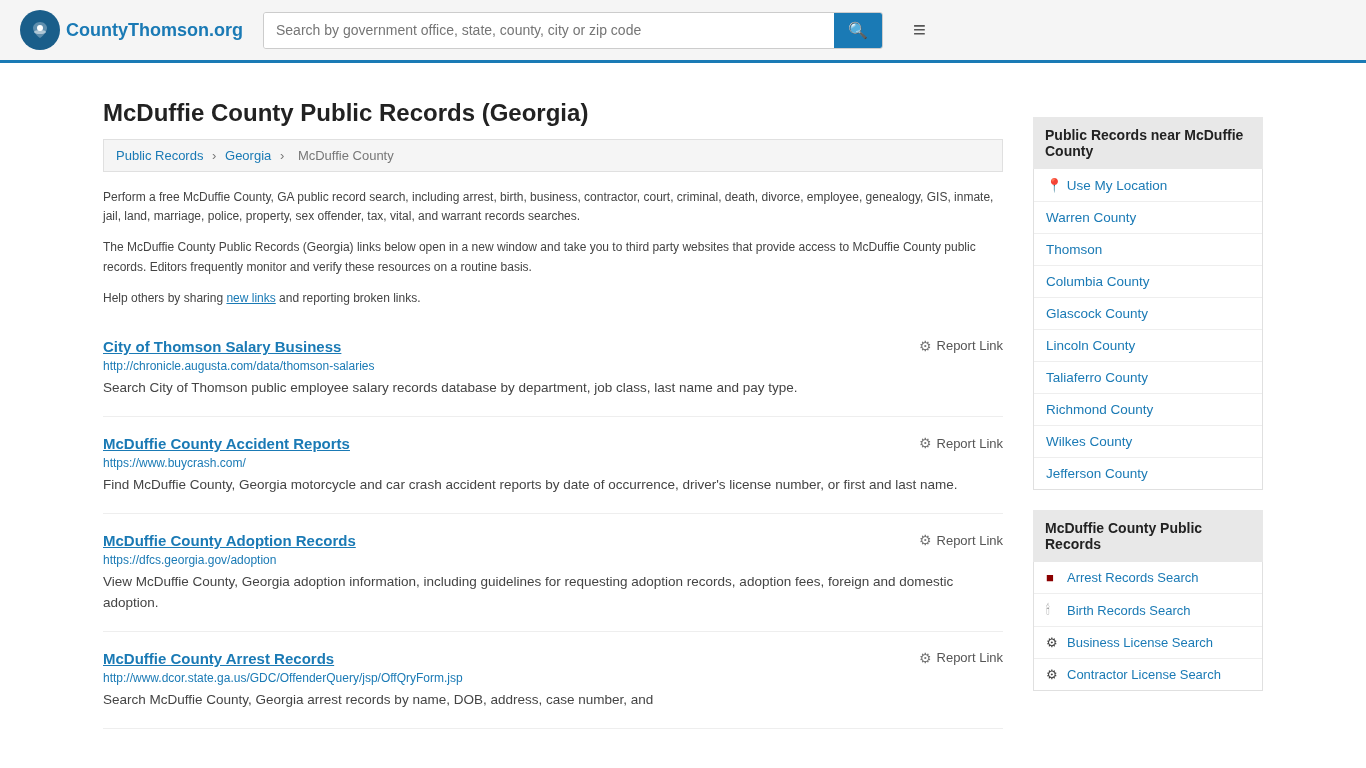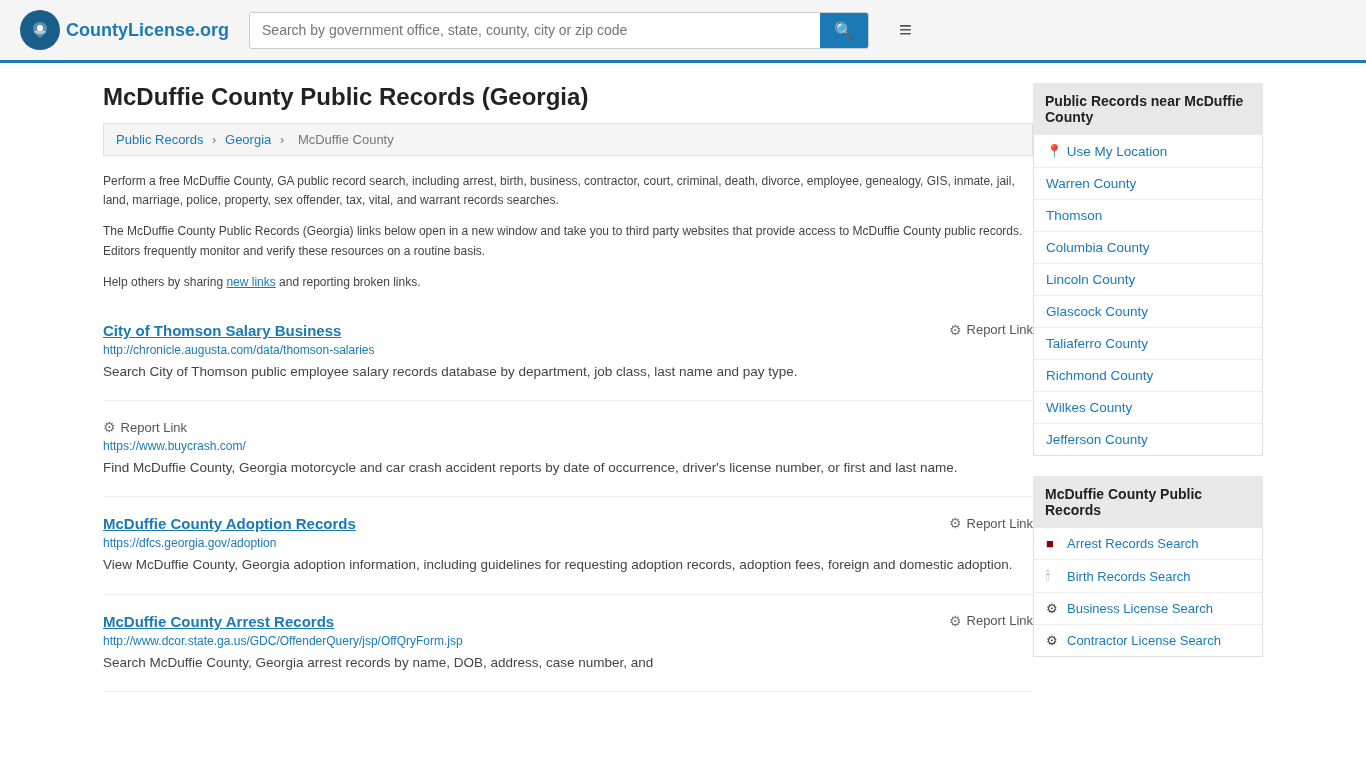--- a/index.html
+++ b/index.html
@@ -66,23 +66,25 @@
     .hamburger {
       font-size: 22px;
       color: #555;
       cursor: pointer;
       margin-left: 10px;
     }
 
     
     .container {
       max-width: 1200px;
-      margin: 0 auto;
+      margin: 16px auto;
       padding: 20px 20px;
       display: flex;
+      gap: 30px;
+      align-items: center;
     }
     .main-content {
       flex: 1;
     }
     .sidebar {
       width: 230px;
       min-width: 230px;
     }
 
     
@@ -234,21 +236,21 @@
   <div class="logo-area">
     <div class="logo-circle">
       <svg width="24" height="24" viewBox="0 0 24 24" fill="none">
         <circle cx="12" cy="12" r="10" fill="#1a5e8a"></circle>
         <path d="M12 4 C8 4 5 7 5 10 C5 15 12 20 12 20 C12 20 19 15 19 10 C19 7 16 4 12 4Z" fill="white" opacity="0.3"></path>
         <circle cx="12" cy="10" r="3" fill="white"></circle>
         <ellipse cx="12" cy="14" rx="6" ry="2" fill="white" opacity="0.5"></ellipse>
       </svg>
     </div>
     <span class="logo-text">
-      <span>County</span><span style="color:#1a7ab5">License.org</span>
+      <span>County</span><span style="color:#1a7ab5">Thomson.org</span>
     </span>
   </div>
   <div class="search-bar">
     <input type="text" placeholder="Search by government office, state, county, city or zip code" style="">
     <button>🔍</button>
   </div>
   <div class="hamburger">≡</div>
 </header>
 
 <div class="container">
@@ -278,20 +280,21 @@
       <span class="report-link">
         <span class="report-icon">⚙</span>
         <span>Report Link</span>
       </span>
     </div>
     <div class="record-url">http://chronicle.augusta.com/data/thomson-salaries</div>
     <div class="record-desc">Search City of Thomson public employee salary records database by department, job class, last name and pay type.</div>
   </div>
         <div class="record-item">
     <div class="record-item-header">
+      <span class="record-title">McDuffie County Accident Reports</span>
       <span class="report-link">
         <span class="report-icon">⚙</span>
         <span>Report Link</span>
       </span>
     </div>
     <div class="record-url">https://www.buycrash.com/</div>
     <div class="record-desc">Find McDuffie County, Georgia motorcycle and car crash accident reports by date of occurrence, driver's license number, or first and last name.</div>
   </div>
         <div class="record-item">
     <div class="record-item-header">
@@ -321,22 +324,22 @@
 
   <div class="sidebar">
 
     <div class="sidebar-section">
       <div class="sidebar-heading">Public Records near McDuffie County</div>
       <div class="sidebar-list" id="nearby-list">
           <div class="sidebar-list-item"><span class="location-icon">📍</span><a href="#">Use My Location</a></div>
           <div class="sidebar-list-item"><a href="#">Warren County</a></div>
           <div class="sidebar-list-item"><a href="#">Thomson</a></div>
           <div class="sidebar-list-item"><a href="#">Columbia County</a></div>
+          <div class="sidebar-list-item"><a href="#">Glascock County</a></div>
           <div class="sidebar-list-item"><a href="#">Lincoln County</a></div>
-          <div class="sidebar-list-item"><a href="#">Glascock County</a></div>
           <div class="sidebar-list-item"><a href="#">Taliaferro County</a></div>
           <div class="sidebar-list-item"><a href="#">Richmond County</a></div>
           <div class="sidebar-list-item"><a href="#">Wilkes County</a></div>
           <div class="sidebar-list-item"><a href="#">Jefferson County</a></div>
         </div>
     </div>
 
     <div class="sidebar-section">
       <div class="sidebar-heading">McDuffie County Public Records</div>
       <div class="sidebar-records-list" id="records-sidebar-list">

